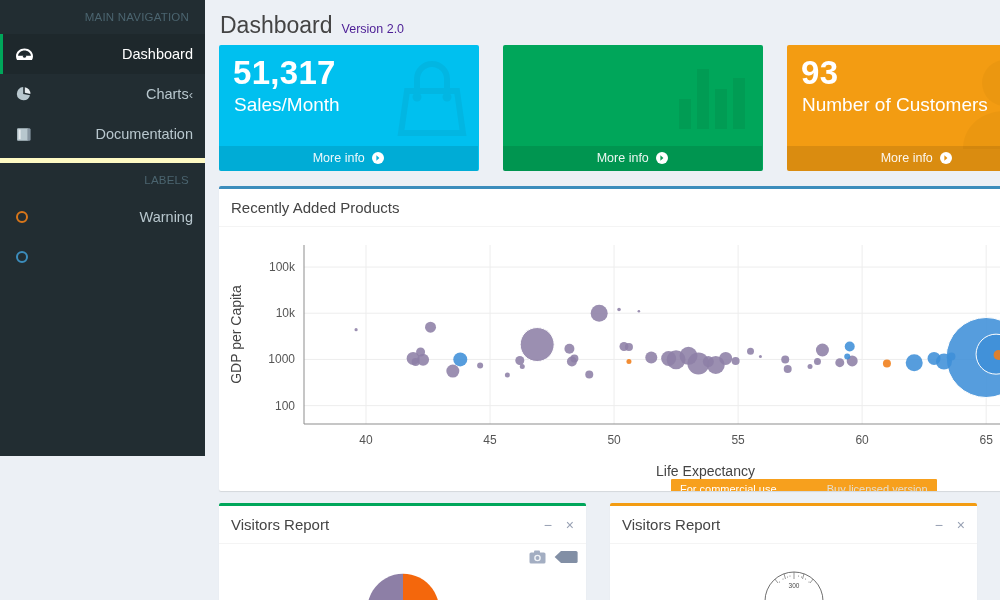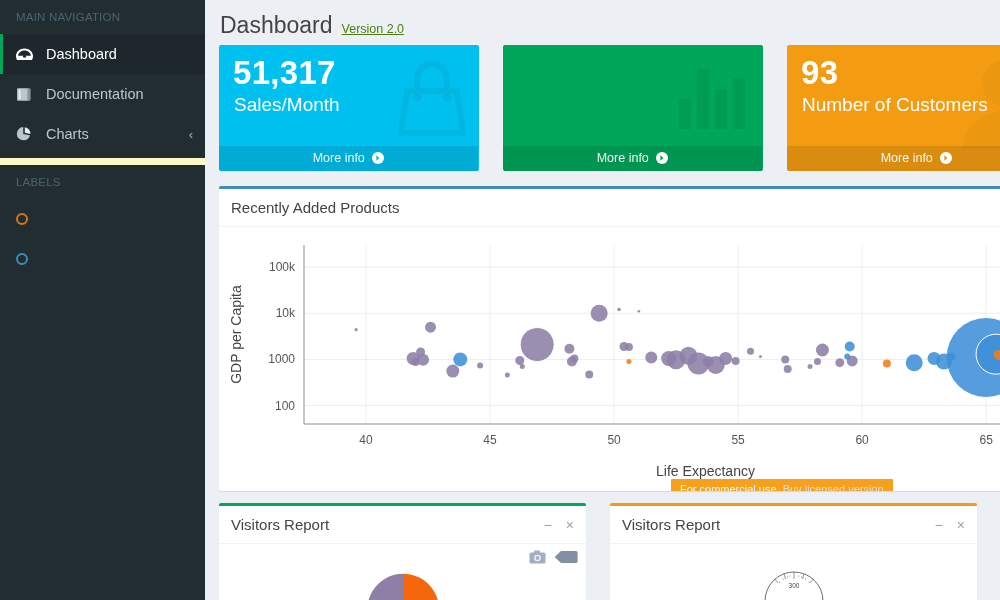--- a/index.html
+++ b/index.html
@@ -7,25 +7,26 @@
   html, body {
     width: 1000px; height: 600px;
     overflow: hidden;
     font-family: "Liberation Sans", sans-serif;
     background: #ecf0f5;
   }
   #app { position: relative; width: 1000px; height: 600px; display: flex; }
 
   
   #sidebar {
-    width: 205px; height: 600px;
+    width: 205px; height: 456px;
     background: #222d32;
     flex: 0 0 205px;
     position: relative;
     overflow: hidden;
+    text-align: right;
   }
   .nav-header {
     color: #4b646f;
     font-size: 11.5px;
     padding: 11px 16px 11px 16px;
     letter-spacing: .2px;
     background: #222d32;
   }
   .nav-item {
     display: flex; align-items: center;
@@ -75,21 +76,21 @@
     height: 600px;
     background: #ecf0f5;
     overflow: hidden;
     position: relative;
   }
   .content-header {
     padding: 12px 15px 6px 15px;
     display: flex; align-items: baseline; gap: 9px;
   }
   .page-title { font-size: 23px; color: #444; font-weight: 400; }
-  .page-sub   { font-size: 12.5px; color: #4d7c0f; text-decoration: underline; }
+  .page-sub   { font-size: 12.5px; color: #4c1d95; }
 
   
   .boxes-row {
     display: flex; gap: 24px;
     padding: 0 0 0 14px;
   }
   .small-box {
     position: relative;
     width: 260px; height: 126px;
     border-radius: 2px;
@@ -153,21 +154,21 @@
   .lic-badge {
     position: absolute;
     left: 452px; top: 252px;
     background: #f7a01d;
     color: #ffffff;
     font-size: 11px;
     padding: 4px 9px;
     white-space: nowrap;
     border-radius: 1px;
   }
-  .lic-badge .lic-link { color: #e3ded2; }
+  .lic-badge .lic-link { color: #e3ded2; margin-left: 44px; }
 
   
   #bottom-row {
     display: flex; gap: 24px;
     padding: 12px 0 0 14px;
   }
   .vis-box { width: 367px; flex: 0 0 367px; height: 180px; overflow: hidden; }
   .fc-toolbar {
     display: flex; justify-content: flex-end; gap: 8px;
     padding: 6px 8px 0 0;
@@ -191,46 +192,47 @@
           <circle cx="10" cy="10" r="1.8" fill="#222d32"></circle>
           <rect x="9.3" y="4.5" width="1.4" height="5" fill="#222d32" transform="rotate(30 10 10)"></rect>
         </svg>
       </span>
       <span class="nav-label">Dashboard</span>
       <span class="nav-caret"></span>
     </div>
 
     <div class="nav-item">
       <span class="nav-ico">
+        <svg width="16" height="16" viewBox="0 0 16 16">
+          <path fill="#b8c7ce" d="M7.2 1.1A6.6 6.6 0 0 0 7.6 14.3 6.6 6.6 0 0 0 14 9.2L7.2 7.9V1.1z"></path>
+          <path fill="#e6ebee" d="M8.8 1.2v5.6l5.6 1.1A6.4 6.4 0 0 0 8.8 1.2z"></path>
+        </svg>
+      </span>
+      <span class="nav-label">Charts</span>
+      <span class="nav-caret">‹</span>
+    </div>
+
+    <div class="nav-item">
+      <span class="nav-ico">
         <svg width="16" height="15" viewBox="0 0 16 15">
           <path fill="#b8c7ce" d="M2.2 1.2h9.2c.6 0 1.1.5 1.1 1.1v10.4c0 .6-.5 1.1-1.1 1.1H2.2c-.6 0-1.1-.5-1.1-1.1V2.3c0-.6.5-1.1 1.1-1.1z"></path>
           <path fill="#8795a1" d="M11.4 1.2h1.6c.9 0 1.6.6 1.6 1.4v9.8c0 .8-.7 1.4-1.6 1.4h-1.6V1.2z"></path>
           <rect x="2.6" y="2.6" width="2" height="9.6" fill="#e6ebee"></rect>
         </svg>
       </span>
       <span class="nav-label">Documentation</span>
       <span class="nav-caret"></span>
     </div>
 
-    <div class="nav-item">
-      <span class="nav-ico">
-        <svg width="16" height="16" viewBox="0 0 16 16">
-          <path fill="#b8c7ce" d="M7.2 1.1A6.6 6.6 0 0 0 7.6 14.3 6.6 6.6 0 0 0 14 9.2L7.2 7.9V1.1z"></path>
-          <path fill="#e6ebee" d="M8.8 1.2v5.6l5.6 1.1A6.4 6.4 0 0 0 8.8 1.2z"></path>
-        </svg>
-      </span>
-      <span class="nav-label">Charts</span>
-      <span class="nav-caret">‹</span>
-    </div>
-
-    <div class="nav-header" style="border-top:7px solid #fef9c3;margin-top:4px;">LABELS</div>
+    <div class="nav-header" style="border-top:5px solid #fef9c3;margin-top:4px;">LABELS</div>
 
 
     <div class="nav-item">
       <span class="lbl-dot lbl-warning"></span>
+      <span class="nav-label">Warning</span>
     </div>
 
     <div class="nav-item">
       <span class="lbl-dot lbl-info"></span>
     </div>
   </aside>
 
   <section id="main">
 
     <div class="content-header">

